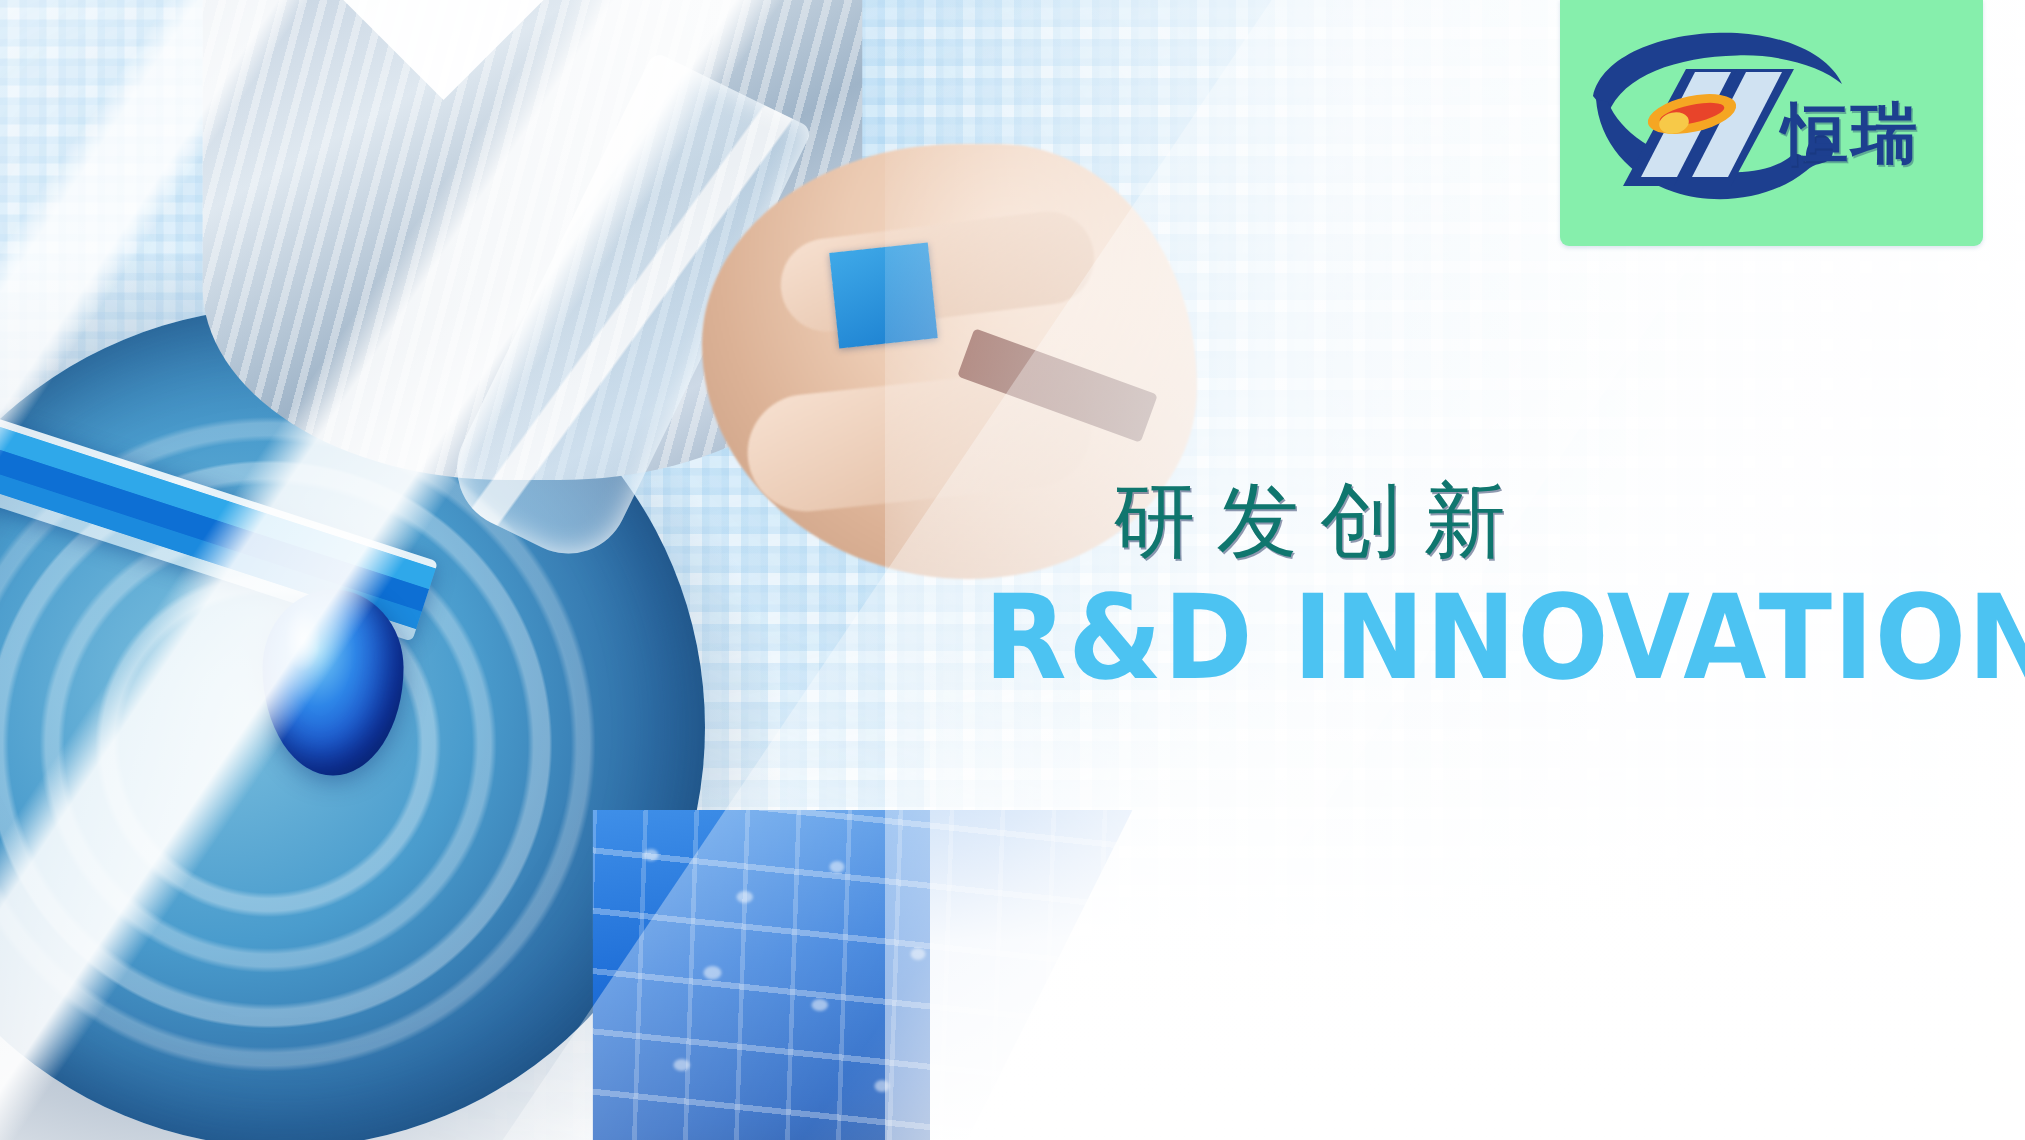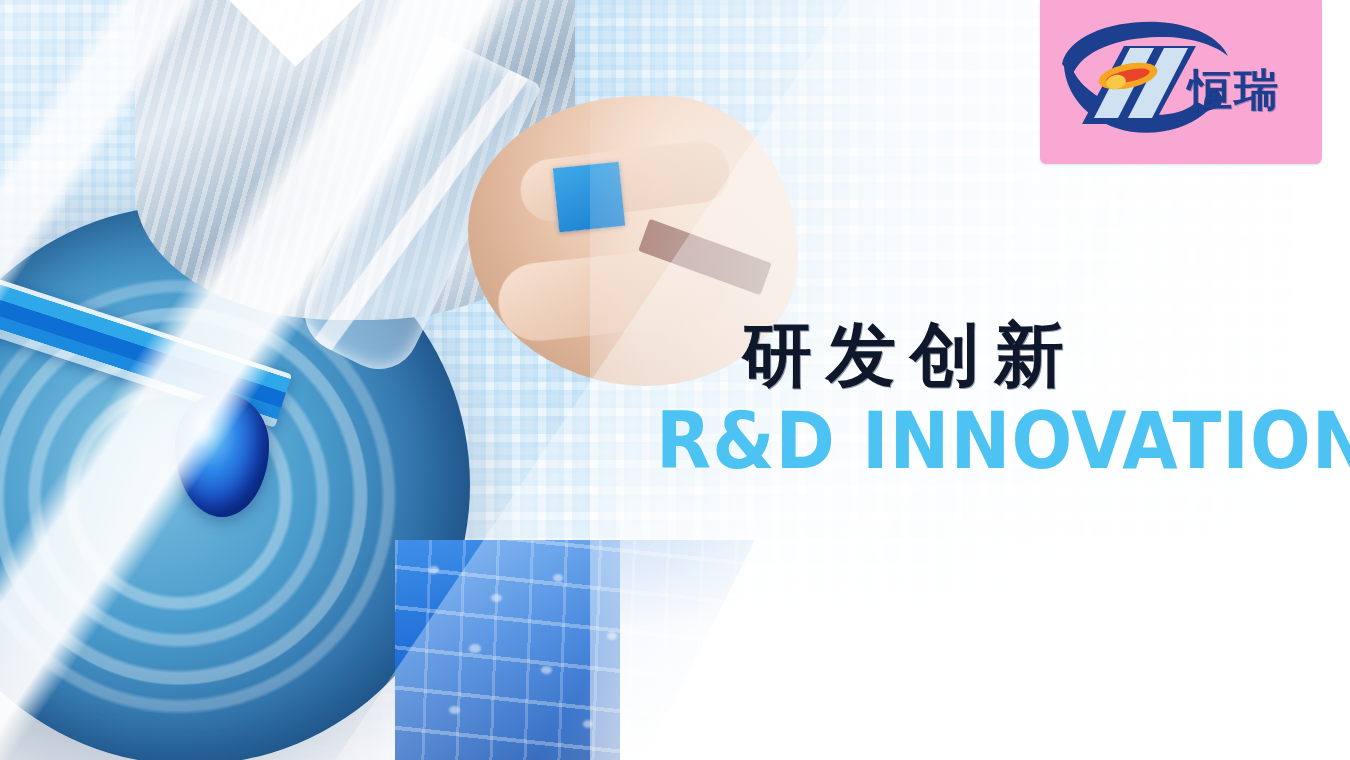--- a/index.html
+++ b/index.html
@@ -174,46 +174,46 @@
     pointer-events:none;
   }
 
   
   .headline{
     position:absolute;left:742px;top:320px;width:600px;
     z-index:9;
   }
   .title-cn{
     font-family:"DejaVu Sans","Liberation Sans",sans-serif;
-    font-weight:700;
-    font-size:70px;
+    font-weight:400;
+    font-size:55px;
     line-height:1;
     letter-spacing:14px;
-    color:#0f172a;
+    color:#0f766e;
     text-shadow:1px 1px 0 rgba(12,30,80,.45);
     white-space:nowrap;
   }
   .title-en{
     margin-top:14px;
     font-family:"DejaVu Sans Condensed","Liberation Sans",sans-serif;
     font-weight:700;
     font-size:78px;
     line-height:.95;
     letter-spacing:1px;
     color:#4cc3f2;
     white-space:nowrap;
     transform:scaleX(1.02);
     transform-origin:left center;
     margin-left:-86px;
   }
 
   
   .logo-plate{
     position:absolute;left:1040px;top:0;width:282px;height:164px;
-    background:#f9a8d4;
+    background:#86efac;
     border-radius:0 0 6px 6px;
     z-index:12;
     box-shadow:0 1px 3px rgba(60,110,160,.18);
   }
   .logo-mark{position:absolute;left:14px;top:18px;width:180px;height:120px;}
   .logo-cn{
     position:absolute;left:148px;top:68px;
     font-family:"DejaVu Sans","Liberation Sans",sans-serif;
     font-weight:700;font-size:44px;line-height:1;
     color:#1d3f8f;letter-spacing:2px;

